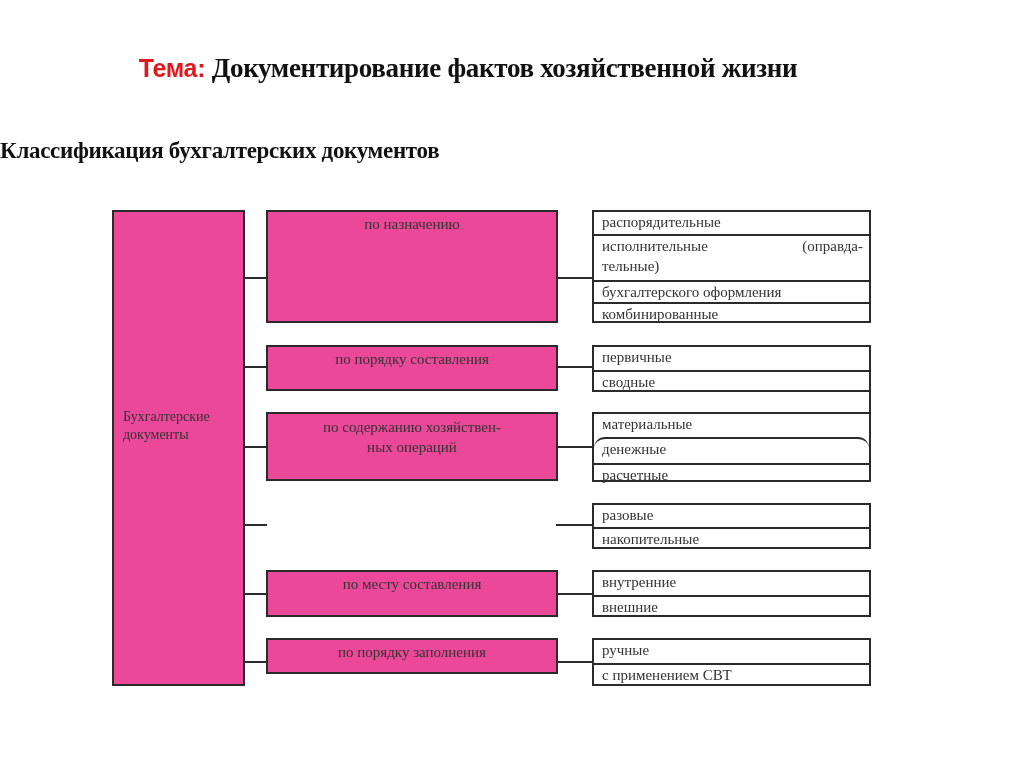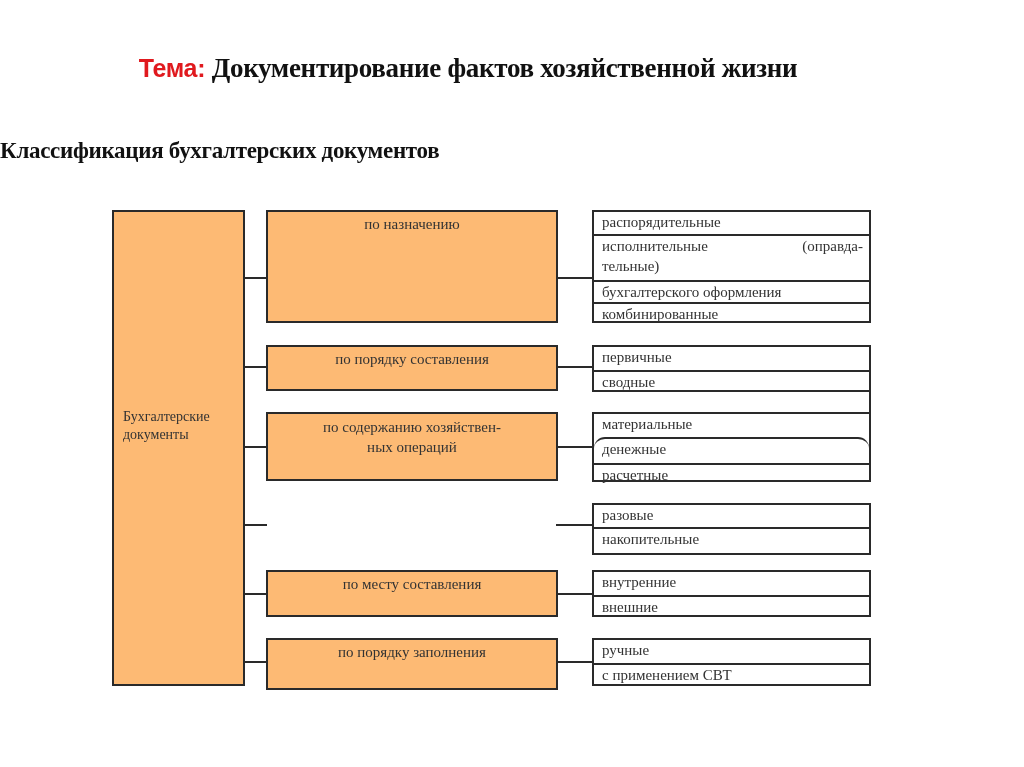--- a/index.html
+++ b/index.html
@@ -1,21 +1,21 @@
 <!DOCTYPE html>
 <html><head>
 <meta charset="utf-8">
 <style>
   html, body { margin:0; padding:0; }
   body { width:1024px; height:767px; background:#ffffff; position:relative; overflow:hidden; font-family:"Liberation Serif", serif; }
   .title { position:absolute; left:0; width:936px; top:53px; text-align:center; font-size:27px; font-weight:bold; color:#111; letter-spacing:-0.3px; }
   .title .tema { font-family:"Liberation Sans", sans-serif; color:#e0191e; font-weight:bold; font-size:25px; }
   .subtitle { position:absolute; left:0; width:1024px; top:138px; text-align:left; font-size:23px; font-weight:bold; color:#111; letter-spacing:-0.3px; }
   .diagram { position:absolute; left:0; top:0; width:1024px; height:767px; }
-  .box { position:absolute; border:2px solid #2a2a2a; box-sizing:border-box; background:#fdba74; }
+  .box { position:absolute; border:2px solid #2a2a2a; box-sizing:border-box; background:#ec4899; }
   .root-box { left:112px; top:210px; width:133px; height:476px; }
   .root-label { position:absolute; left:9px; top:196px; font-size:14px; line-height:18px; color:#333; }
   .cat { left:266px; width:292px; }
   .cat-label { position:absolute; left:0; right:0; top:2px; text-align:center; font-size:15px; line-height:20px; color:#333; }
   .opt-group { position:absolute; left:592px; width:279px; border:2px solid #2a2a2a; box-sizing:border-box; background:#fff; }
   .opt { border-top:2px solid #2a2a2a; box-sizing:border-box; font-size:15px; line-height:20px; color:#333; padding-left:8px; padding-right:6px; }
   .opt:first-child { border-top:none; }
   .hline { position:absolute; height:2px; background:#2a2a2a; }
   .vline { position:absolute; width:2px; background:#2a2a2a; }
   .just { text-align:justify; text-align-last:justify; }
@@ -74,37 +74,37 @@
   </div>
   <div class="hline" style="left:556px; top:446px; width:37px;"></div>
   <div class="opt-group" style="top:412px; height:70px;">
     <div class="opt" style="height:23px;">материальные</div>
     <div class="opt" style="height:26px;border-radius:11px;">денежные</div>
     <div class="opt" style="height:21px;">расчетные</div>
   </div>
 
   <div class="hline" style="left:243px; top:524px; width:24px;"></div>
   <div class="hline" style="left:556px; top:524px; width:37px;"></div>
-  <div class="opt-group" style="top:503px; height:52px;">
+  <div class="opt-group" style="top:503px; height:46px;">
     <div class="opt" style="height:22px;">разовые</div>
     <div class="opt" style="height:20px;">накопительные</div>
   </div>
 
   <div class="hline" style="left:243px; top:593px; width:24px;"></div>
   <div class="box cat" style="top:570px; height:47px;">
     <div class="cat-label">по месту составления</div>
   </div>
   <div class="hline" style="left:556px; top:593px; width:37px;"></div>
   <div class="opt-group" style="top:570px; height:47px;">
     <div class="opt" style="height:23px;">внутренние</div>
     <div class="opt" style="height:20px;">внешние</div>
   </div>
 
   <div class="hline" style="left:243px; top:661px; width:24px;"></div>
-  <div class="box cat" style="top:638px; height:52px;">
+  <div class="box cat" style="top:638px; height:36px;">
     <div class="cat-label">по порядку заполнения</div>
   </div>
   <div class="hline" style="left:556px; top:661px; width:37px;"></div>
   <div class="opt-group" style="top:638px; height:48px;">
     <div class="opt" style="height:23px;">ручные</div>
     <div class="opt" style="height:21px;">с применением СВТ</div>
   </div>
 
 </div>
 

